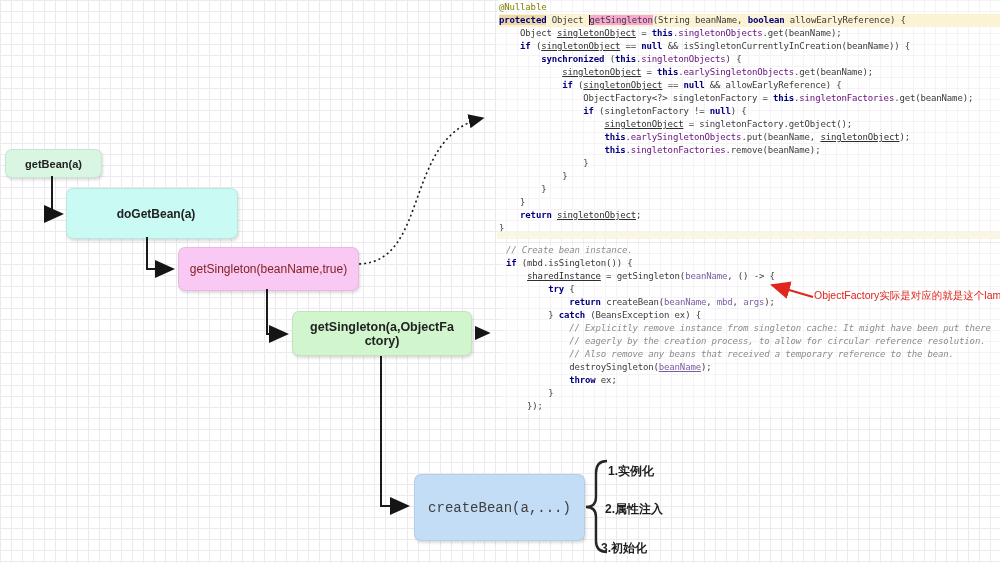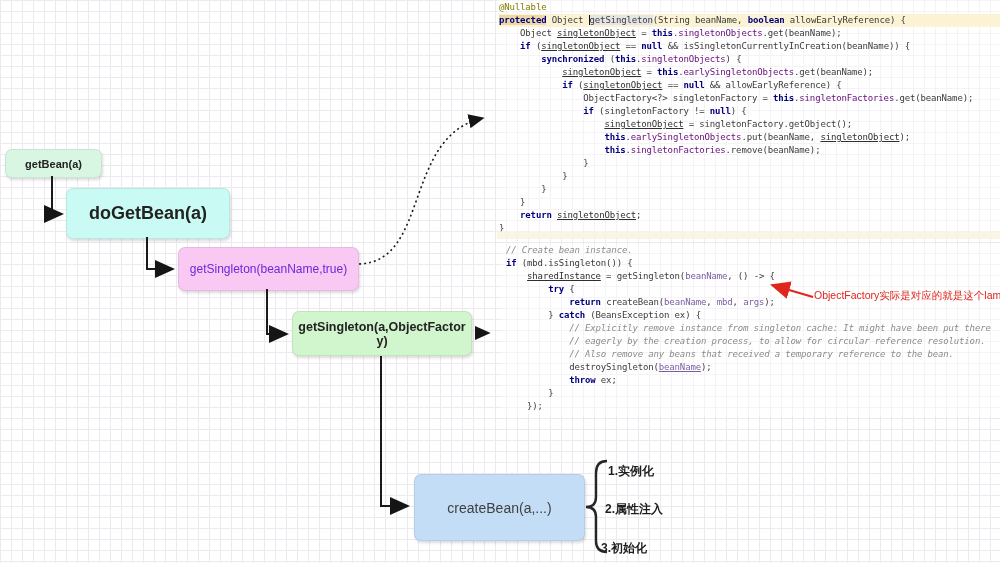--- a/index.html
+++ b/index.html
@@ -10,27 +10,27 @@
          linear-gradient(#edeaef 1px, transparent 1px),
          linear-gradient(90deg, #edeaef 1px, transparent 1px);
        background-size:11px 11px;}
   
   .fbox{position:absolute;display:flex;align-items:center;justify-content:center;
         text-align:center;border-radius:7px;border:1px solid rgba(0,0,0,0.07);
         box-shadow:1px 2px 3px rgba(0,0,0,0.14);color:#222;}
   .b-getbean{left:5px;top:149px;width:95px;height:27px;background:#d9f6e2;
              font-weight:bold;font-size:11px;}
   .b-dogetbean{left:66px;top:188px;width:162px;height:49px;background:#c9faf3;
-             font-weight:bold;font-size:18px;}
+             font-weight:bold;font-size:12px;padding-left:8px;}
   .b-getsingleton-true{left:178px;top:247px;width:179px;height:42px;background:#f9c8f3;
-             font-weight:normal;font-size:12px;color:#6d28d9;}
+             font-weight:normal;font-size:12px;color:#7f1d1d;}
   .b-getsingleton-of{left:292px;top:311px;width:180px;height:45px;background:#d1f5cd;
-             font-weight:bold;font-size:12.5px;word-break:break-all;padding:0 4px;box-sizing:border-box;}
+             font-weight:bold;font-size:12.5px;word-break:break-all;padding:0 16px;box-sizing:border-box;}
   .b-createbean{left:414px;top:474px;width:169px;height:65px;background:#c3ddf7;
-             font-weight:normal;font-size:14px;color:#3f3f3f;}
+             font-weight:normal;font-size:14px;color:#3f3f3f;font-family:Liberation Mono, monospace;}
   
   .step{position:absolute;font-weight:bold;font-size:12px;color:#1e1e1e;white-space:nowrap;}
   .s1{left:608px;top:463px;} .s2{left:605px;top:501px;} .s3{left:601px;top:540px;text-align:right;}
   
   .red-note{position:absolute;left:814px;top:289px;font-size:10.5px;color:#e0261c;white-space:nowrap;}
   
   .code{position:absolute;font-family:"DejaVu Sans Mono",monospace;font-size:9px;
         line-height:13px;white-space:pre;letter-spacing:-0.15px;color:#3b3b3b;
         background:rgba(255,255,255,0.45);}
   .code1{left:497px;top:0;width:503px;padding:1px 0 2px 2px;}
@@ -38,21 +38,21 @@
   .cl{min-height:13px;}
   .cl.hl{background:#fbf3d3;}
   .kw{color:#000080;font-weight:bold;}
   .hlk{background:#eed9a4;}
   .fld{color:#660E7A;font-weight:normal;}
   .vu{text-decoration:underline;color:#2f2f2f;}
   .cmt{color:#8c8c8c;font-style:italic;}
   .ann{color:#808000;}
   .prm{color:#7a5da3;}
   .prmu{color:#7a5da3;text-decoration:underline;}
-  .sel{background:#e5e5e5;border-left:1.5px solid #111;text-align:right;}
+  .sel{background:#f9a8d4;border-left:1.5px solid #111;text-align:right;}
   .seam{position:absolute;left:497px;top:231px;right:0;height:8px;
         background:#f8f3dc;opacity:0.75;}
   svg{position:absolute;left:0;top:0;pointer-events:none;}
 </style>
 </head>
 <body>
 
 <div class="code code1"><div class="cl"><span class="ann">@Nullable</span></div><div class="cl hl"><span class="kw hlk">protected</span><span> Object </span><span class="sel">getSingleton</span><span>(String beanName, </span><span class="kw">boolean</span><span> allowEarlyReference) {</span></div><div class="cl"><span>    Object </span><span class="vu">singletonObject</span><span> = </span><span class="kw">this</span><span>.</span><span class="fld">singletonObjects</span><span>.get(beanName);</span></div><div class="cl"><span>    </span><span class="kw">if</span><span> (</span><span class="vu">singletonObject</span><span> == </span><span class="kw">null</span><span> &amp;&amp; isSingletonCurrentlyInCreation(beanName)) {</span></div><div class="cl"><span>        </span><span class="kw">synchronized</span><span> (</span><span class="kw">this</span><span>.</span><span class="fld">singletonObjects</span><span>) {</span></div><div class="cl"><span>            </span><span class="vu">singletonObject</span><span> = </span><span class="kw">this</span><span>.</span><span class="fld">earlySingletonObjects</span><span>.get(beanName);</span></div><div class="cl"><span>            </span><span class="kw">if</span><span> (</span><span class="vu">singletonObject</span><span> == </span><span class="kw">null</span><span> &amp;&amp; allowEarlyReference) {</span></div><div class="cl"><span>                ObjectFactory&lt;?&gt; singletonFactory = </span><span class="kw">this</span><span>.</span><span class="fld">singletonFactories</span><span>.get(beanName);</span></div><div class="cl"><span>                </span><span class="kw">if</span><span> (singletonFactory != </span><span class="kw">null</span><span>) {</span></div><div class="cl"><span>                    </span><span class="vu">singletonObject</span><span> = singletonFactory.getObject();</span></div><div class="cl"><span>                    </span><span class="kw">this</span><span>.</span><span class="fld">earlySingletonObjects</span><span>.put(beanName, </span><span class="vu">singletonObject</span><span>);</span></div><div class="cl"><span>                    </span><span class="kw">this</span><span>.</span><span class="fld">singletonFactories</span><span>.remove(beanName);</span></div><div class="cl"><span>                }</span></div><div class="cl"><span>            }</span></div><div class="cl"><span>        }</span></div><div class="cl"><span>    }</span></div><div class="cl"><span>    </span><span class="kw">return</span><span> </span><span class="vu">singletonObject</span><span>;</span></div><div class="cl"><span>}</span></div></div>
 <div class="seam"></div>
 <div class="code code2"><div class="cl"><span class="cmt">// Create bean instance.</span></div><div class="cl"><span class="kw">if</span><span> (mbd.isSingleton()) {</span></div><div class="cl"><span>    </span><span class="vu">sharedInstance</span><span> = getSingleton(</span><span class="prm">beanName</span><span>, () -&gt; {</span></div><div class="cl"><span>        </span><span class="kw">try</span><span> {</span></div><div class="cl"><span>            </span><span class="kw">return</span><span> createBean(</span><span class="prm">beanName</span><span>, </span><span class="prm">mbd</span><span>, </span><span class="prm">args</span><span>);</span></div><div class="cl"><span>        } </span><span class="kw">catch</span><span> (BeansException ex) {</span></div><div class="cl"><span class="cmt">            // Explicitly remove instance from singleton cache: It might have been put there</span></div><div class="cl"><span class="cmt">            // eagerly by the creation process, to allow for circular reference resolution.</span></div><div class="cl"><span class="cmt">            // Also remove any beans that received a temporary reference to the bean.</span></div><div class="cl"><span>            destroySingleton(</span><span class="prmu">beanName</span><span>);</span></div><div class="cl"><span>            </span><span class="kw">throw</span><span> ex;</span></div><div class="cl"><span>        }</span></div><div class="cl"><span>    });</span></div></div>

